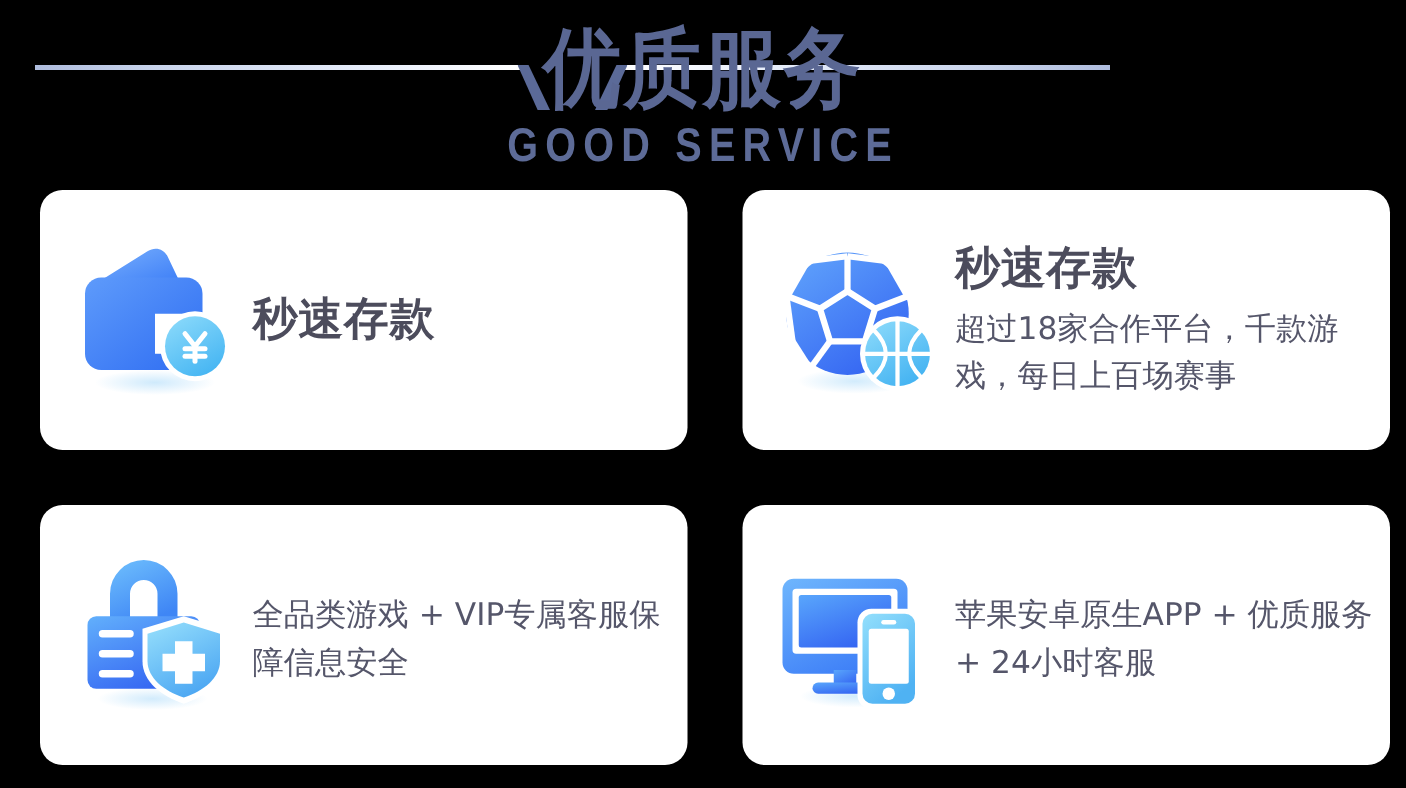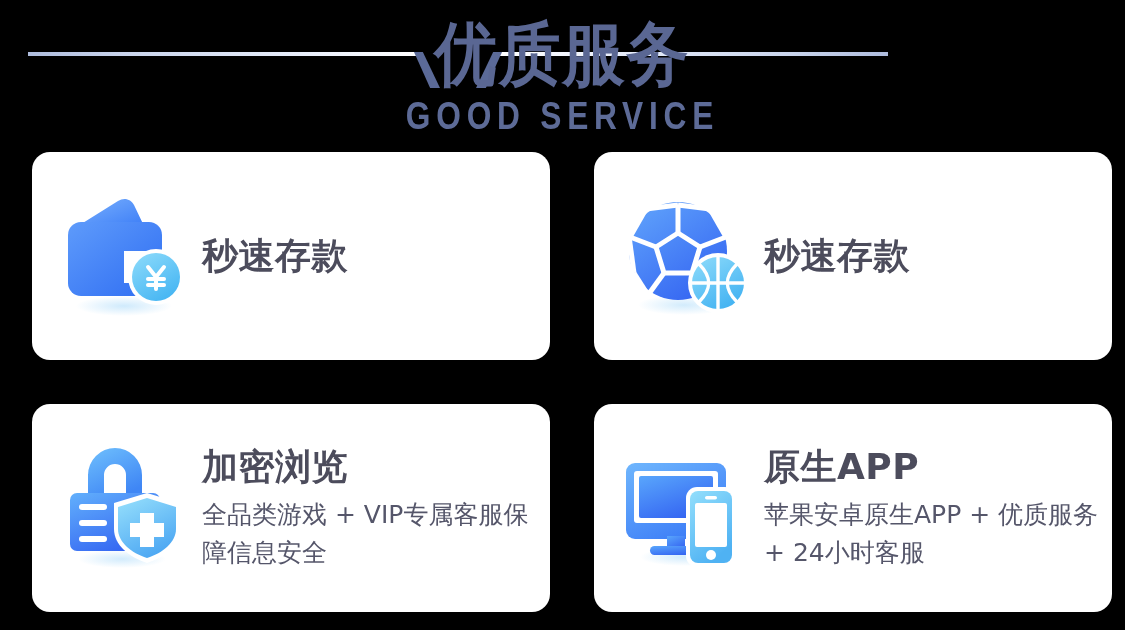--- a/index.html
+++ b/index.html
@@ -254,20 +254,21 @@
         <g fill="none" stroke="#ffffff" stroke-width="3.4" stroke-linecap="round">
           <path d="M98 68 L98 120"></path>
           <path d="M72 94 L124 94"></path>
           <path d="M79 75 C92 88 92 100 79 113"></path>
           <path d="M117 75 C104 88 104 100 117 113"></path>
         </g>
       </svg>
     </div>
     <div class="card-text">
       <div class="card-title">秒速存款</div>
+      <div class="card-desc">超过18家合作平台，千款游戏，每日上百场赛事</div>
     </div>
   </div>
 
   <div class="card">
     <div class="card-icon">
       <svg class="ico-svg" viewBox="0 0 134 134" xmlns="http://www.w3.org/2000/svg">
         <defs>
           <linearGradient id="lg" x1="0" y1="0" x2="0.6" y2="1">
             <stop offset="0%" stop-color="#62b0fc"></stop>
             <stop offset="100%" stop-color="#3566f2"></stop>
@@ -292,21 +293,20 @@
           <path d="M24 66 H46"></path>
           <path d="M24 82 H46"></path>
           <path d="M24 98 H46"></path>
         </g>
         <path d="M89 52 L122 62 V88 C122 104 107 116 89 122 C71 116 56 104 56 88 V62 Z" fill="#ffffff"></path>
         <path d="M89 57 L118 66 V88 C118 101 105 112 89 117 C73 112 60 101 60 88 V66 Z" fill="url(#shg)"></path>
         <path d="M82 72 H96 V82 H106 V96 H96 V106 H82 V96 H72 V82 H82 Z" fill="#ffffff"></path>
       </svg>
     </div>
     <div class="card-text">
-      <div class="card-title">加密浏览</div>
       <div class="card-desc">全品类游戏 + VIP专属客服保障信息安全</div>
     </div>
   </div>
 
   <div class="card">
     <div class="card-icon">
       <svg class="ico-svg" viewBox="0 0 134 134" xmlns="http://www.w3.org/2000/svg">
         <defs>
           <linearGradient id="mg" x1="0" y1="0" x2="0.6" y2="1">
             <stop offset="0%" stop-color="#59a6fc"></stop>
@@ -332,18 +332,17 @@
         <rect x="47" y="95" width="18" height="14" fill="url(#mg)"></rect>
         <rect x="30" y="105" width="52" height="9" rx="4.5" fill="url(#mg)"></rect>
         <rect x="66" y="46" width="50" height="80" rx="11" fill="#ffffff"></rect>
         <rect x="70" y="50" width="42" height="72" rx="8" fill="url(#pg)"></rect>
         <rect x="75" y="62" width="32" height="44" rx="2" fill="#ffffff"></rect>
         <rect x="85" y="55" width="12" height="3.6" rx="1.8" fill="#ffffff"></rect>
         <circle cx="91" cy="114" r="5" fill="#ffffff"></circle>
       </svg>
     </div>
     <div class="card-text">
-      <div class="card-title">原生APP</div>
       <div class="card-desc">苹果安卓原生APP + 优质服务 + 24小时客服</div>
     </div>
   </div>
 
 </div>
 
 </body></html>

